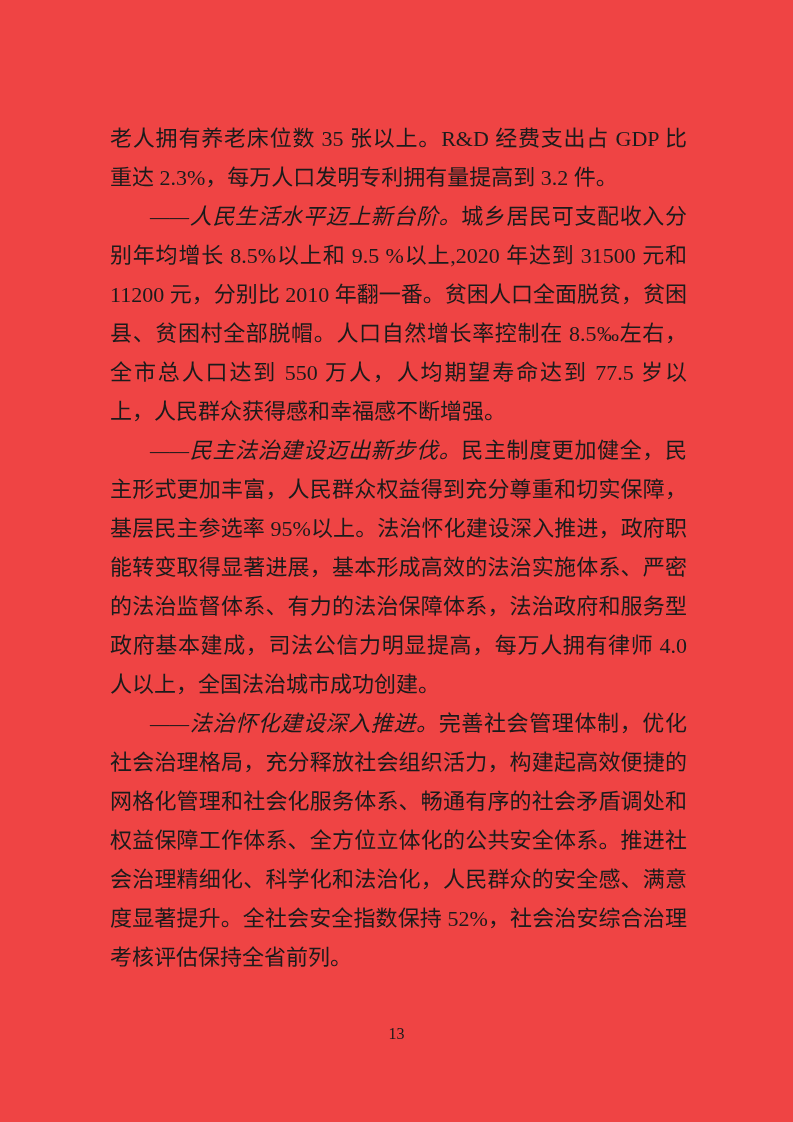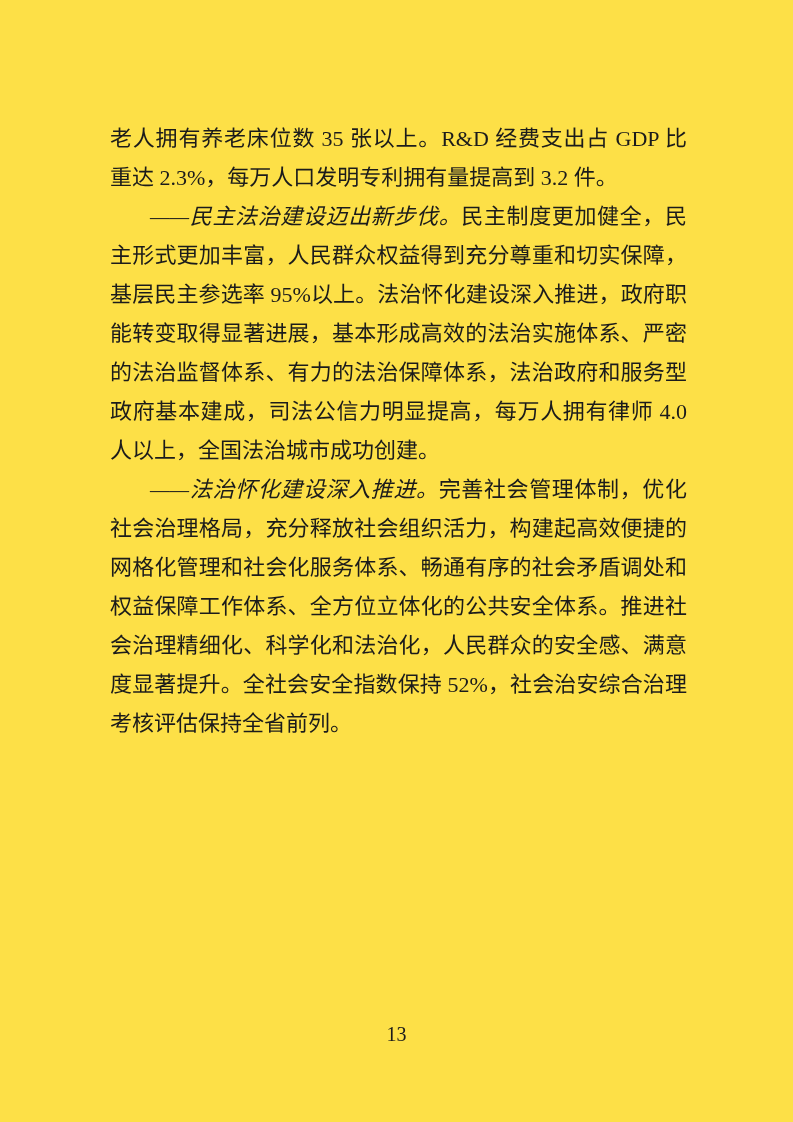--- a/index.html
+++ b/index.html
@@ -10,21 +10,21 @@
     width: 793px;
     height: 1122px;
     background: #ffffff;
     position: relative;
     overflow: hidden;
     font-family: "Liberation Serif", "DejaVu Serif", serif;
   }
   .page {
     position: absolute;
     inset: 0;
-    background: #fde047;
+    background: #ef4444;
   }
   .page-body {
     position: absolute;
     left: 110px;
     top: 119px;
     width: 577px;
     font-size: 22px;
     line-height: 39px;
     color: #1b1b1b;
     text-align: justify;
@@ -38,34 +38,35 @@
   }
   .lead {
     font-style: italic; 
   }
   .page-number {
     position: absolute;
     top: 1024px;
     left: 0;
     width: 793px;
     text-align: center;
-    font-size: 20px;
+    font-size: 16px;
     line-height: 20px;
     color: #1b1b1b;
   }
 </style>
 </head>
 <body>
 
 <div class="page">
 
   <div class="page-body">
 
     <p><span>老人拥有养老床位数 35 张以上。R&amp;D 经费支出占 GDP 比重达 2.3%，每万人口发明专利拥有量提高到 3.2 件。</span></p>
 
+    <p class="indented"><span class="lead">——人民生活水平迈上新台阶。</span><span>城乡居民可支配收入分别年均增长 8.5%以上和 9.5 %以上,2020 年达到 31500 元和 11200 元，分别比 2010 年翻一番。贫困人口全面脱贫，贫困县、贫困村全部脱帽。人口自然增长率控制在 8.5‰左右，全市总人口达到 550 万人，人均期望寿命达到 77.5 岁以上，人民群众获得感和幸福感不断增强。</span></p>
 
     <p class="indented"><span class="lead">——民主法治建设迈出新步伐。</span><span>民主制度更加健全，民主形式更加丰富，人民群众权益得到充分尊重和切实保障，基层民主参选率 95%以上。法治怀化建设深入推进，政府职能转变取得显著进展，基本形成高效的法治实施体系、严密的法治监督体系、有力的法治保障体系，法治政府和服务型政府基本建成，司法公信力明显提高，每万人拥有律师 4.0 人以上，全国法治城市成功创建。</span></p>
 
     <p class="indented"><span class="lead">——法治怀化建设深入推进。</span><span>完善社会管理体制，优化社会治理格局，充分释放社会组织活力，构建起高效便捷的网格化管理和社会化服务体系、畅通有序的社会矛盾调处和权益保障工作体系、全方位立体化的公共安全体系。推进社会治理精细化、科学化和法治化，人民群众的安全感、满意度显著提升。全社会安全指数保持 52%，社会治安综合治理考核评估保持全省前列。</span></p>
 
   </div>
 
   <div class="page-number">13</div>
 
 </div>

